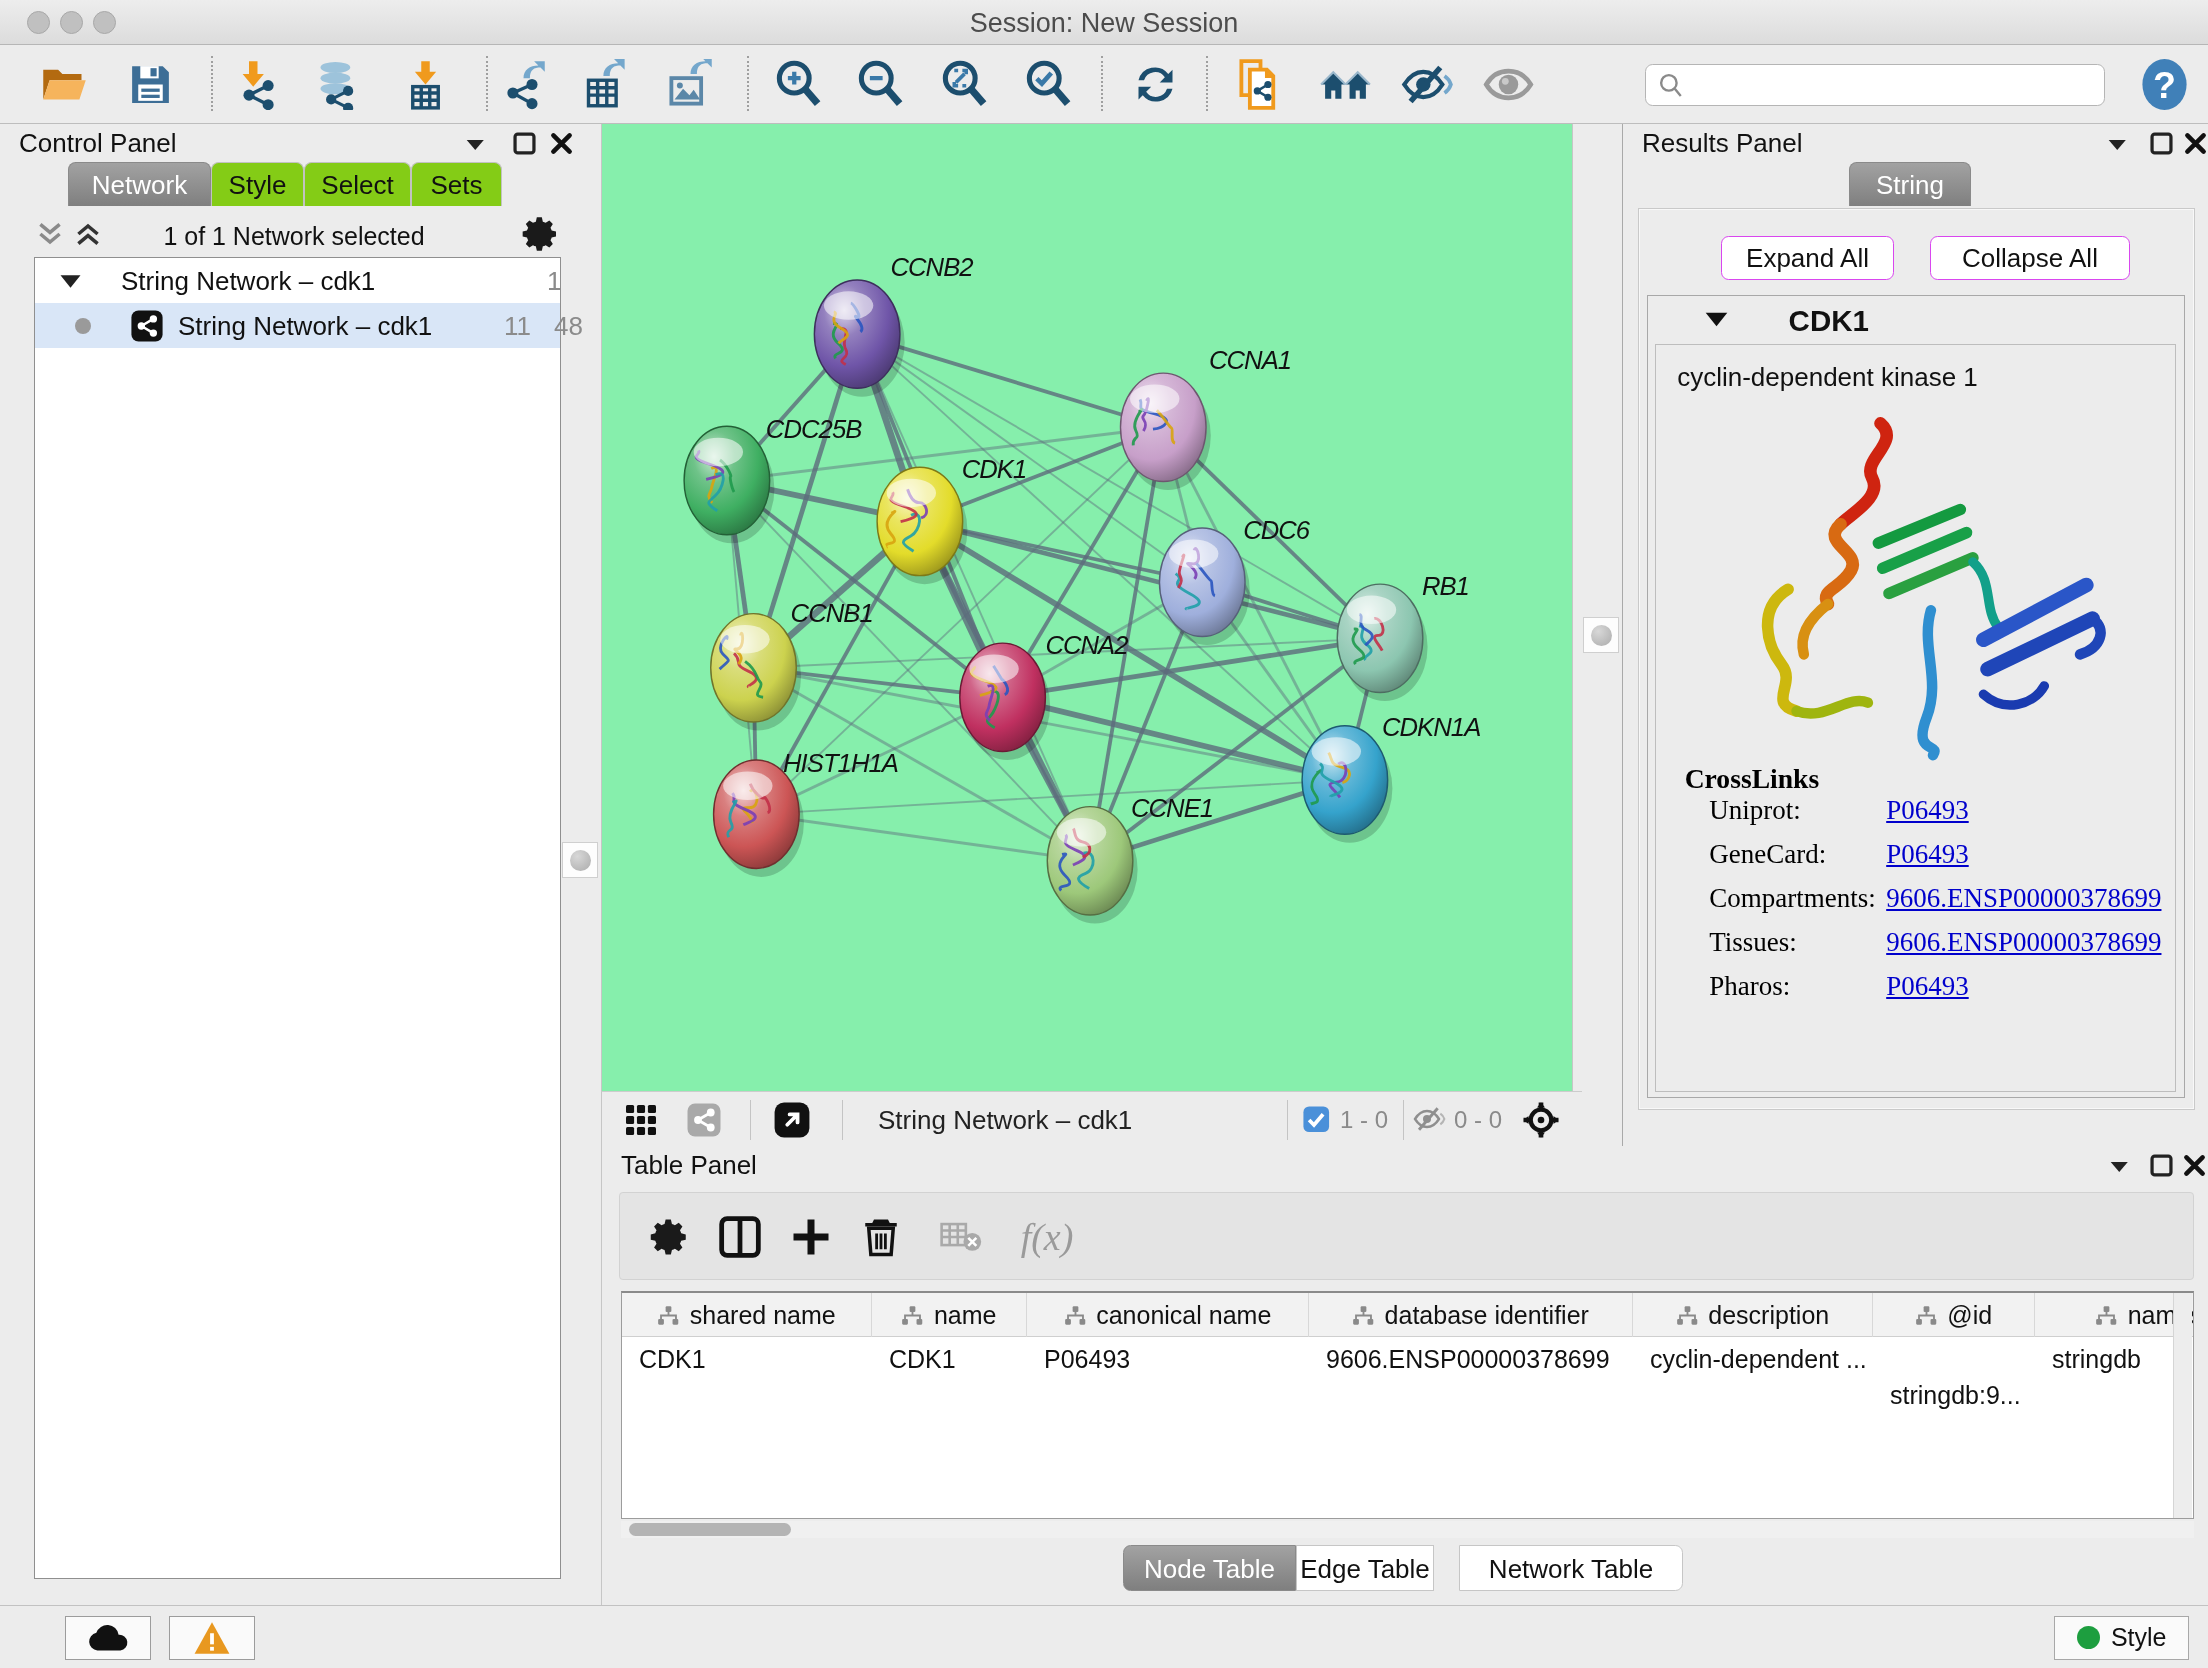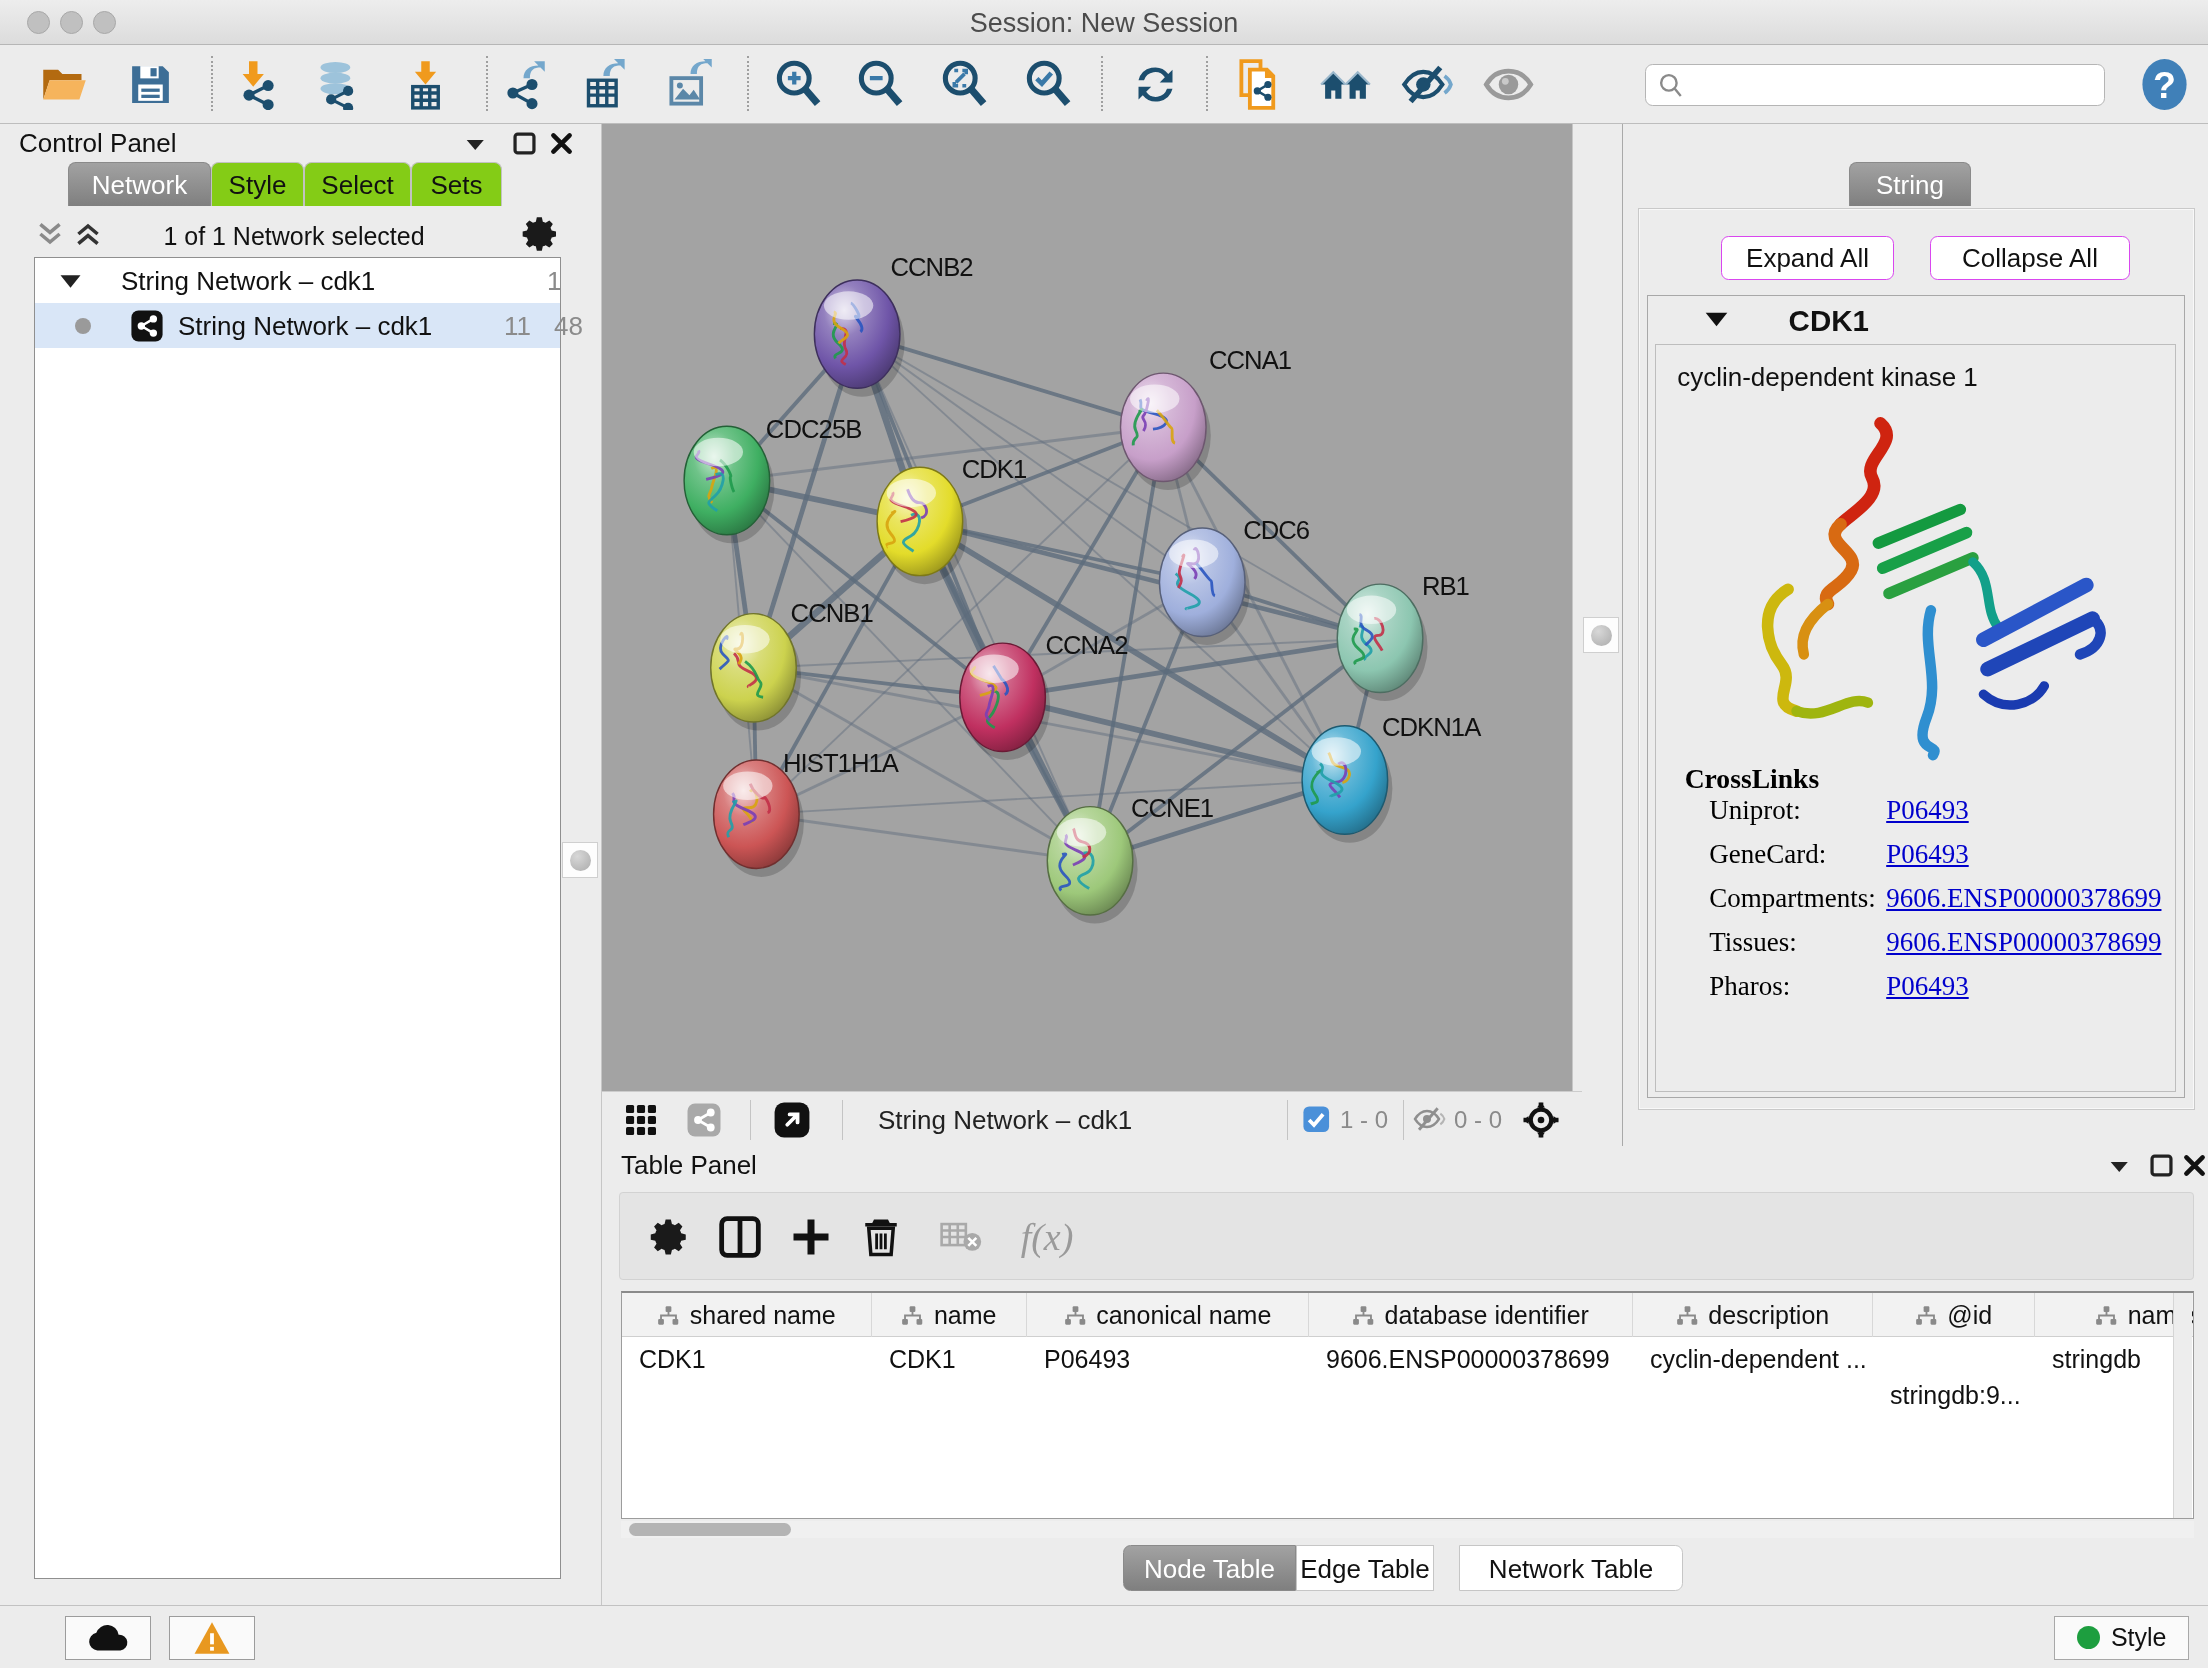--- a/index.html
+++ b/index.html
@@ -49,21 +49,21 @@
   
   .vsplit-handle { position:absolute; width:36px; height:36px; background:#fdfdfd;
     border:1px solid #cfcfcf; display:flex; align-items:center; justify-content:center; }
   .vsplit-handle .knob { width:21px; height:21px; border-radius:50%;
     background:radial-gradient(circle at 35% 30%, #d8d8d8, #ababab); }
   .hsplit-knob { position:absolute; width:15px; height:15px; border-radius:50%;
     background:radial-gradient(circle at 35% 30%, #dedede, #a9a9a9); }
 
   
   .canvas { position:absolute; left:601px; top:124px; width:972px; height:967px;
-    background:#a3a3a3; border-left:1px solid #c6c6c6; border-right:1px solid #c6c6c6; }
+    background:#86efac; border-left:1px solid #c6c6c6; border-right:1px solid #c6c6c6;font-style:italic; }
   .canvas svg { display:block; }
   .net-bottombar { position:absolute; left:601px; top:1091px; width:981px; height:55px;
     background:#ececec; border-top:1px solid #cccccc; border-left:1px solid #c6c6c6; }
   .nbb-sep { position:absolute; top:7.6px; height:40px; border-left:1px solid #c4c4c4; }
   .nbb-title { position:absolute; left:276px; top:13.3px; font-size:26px; color:#222; }
   .nbb-cnt { position:absolute; top:14.3px; font-size:24px; color:#8a8a8a; }
 
   
   .rpanel { position:absolute; left:1622px; top:124px; width:587px; height:1482px;
     background:#ececec; border-left:1.9px solid #a9a9a9; }
@@ -729,20 +729,38 @@
       <svg width="40" height="40" viewBox="0 0 24 24">
         <circle cx="12" cy="12" r="6.2" fill="none" stroke="#111" stroke-width="2.6"></circle>
         <circle cx="12" cy="12" r="2" fill="#111"></circle>
         <path d="M12 1.5v4M12 18.5v4M1.5 12h4M18.5 12h4" stroke="#111" stroke-width="2.8"></path>
         <path d="M12 1.5l-2.4 3h4.8zM12 22.5l-2.4-3h4.8zM1.5 12l3-2.4v4.8zM22.5 12l-3-2.4v4.8z" fill="#111"></path>
       </svg>
     </div>
   </div>
 
   <div class="rpanel">
+    <div class="panel-head">
+      <div class="panel-title">Results Panel</div>
+      <div class="ph-ico" style="left:480px">
+        <svg width="28.5" height="28.5" viewBox="0 0 20 20">
+            <path d="M4 7l6 7 6-7z" fill="#222"></path>
+          </svg>
+      </div>
+      <div class="ph-ico" style="left:525px">
+        <svg width="27" height="27" viewBox="0 0 20 20">
+            <rect x="3" y="3" width="14" height="14" fill="none" stroke="#222" stroke-width="2.4" rx="2"></rect>
+          </svg>
+      </div>
+      <div class="ph-ico" style="left:559px">
+        <svg width="27" height="27" viewBox="0 0 20 20">
+            <path d="M4 4l12 12M16 4L4 16" stroke="#111" stroke-width="3.4" stroke-linecap="round"></path>
+          </svg>
+      </div>
+    </div>
     <div class="tab sel" style="left:226px; top:38px; width:122px">String</div>
     <div class="rp-outer">
       <div class="rp-btn" style="left:82px; width:173px">Expand All</div>
       <div class="rp-btn" style="left:291px; width:200px">Collapse All</div>
       <div class="rp-section">
         <div class="rp-sec-head">
           <svg style="position:absolute;left:55px;top:13.3px" width="27" height="21" viewBox="0 0 20 14">
               <path d="M2 2l8 10 8-10z" fill="#111"></path>
             </svg>
           <div class="rp-gene">CDK1</div>

